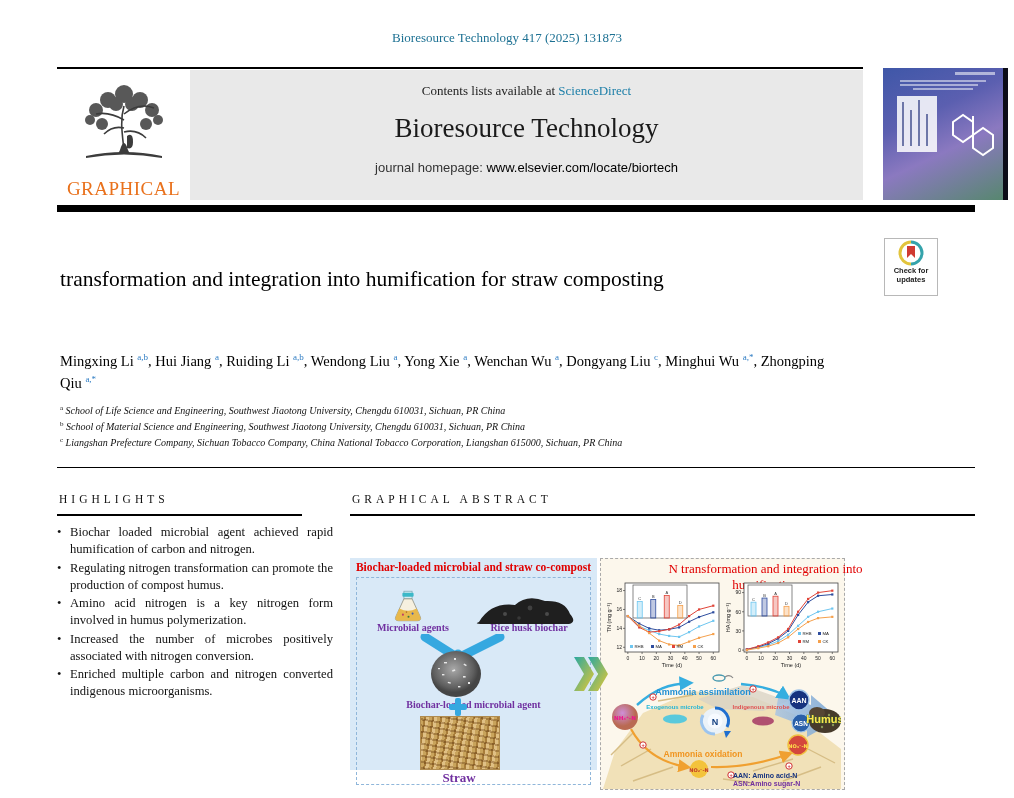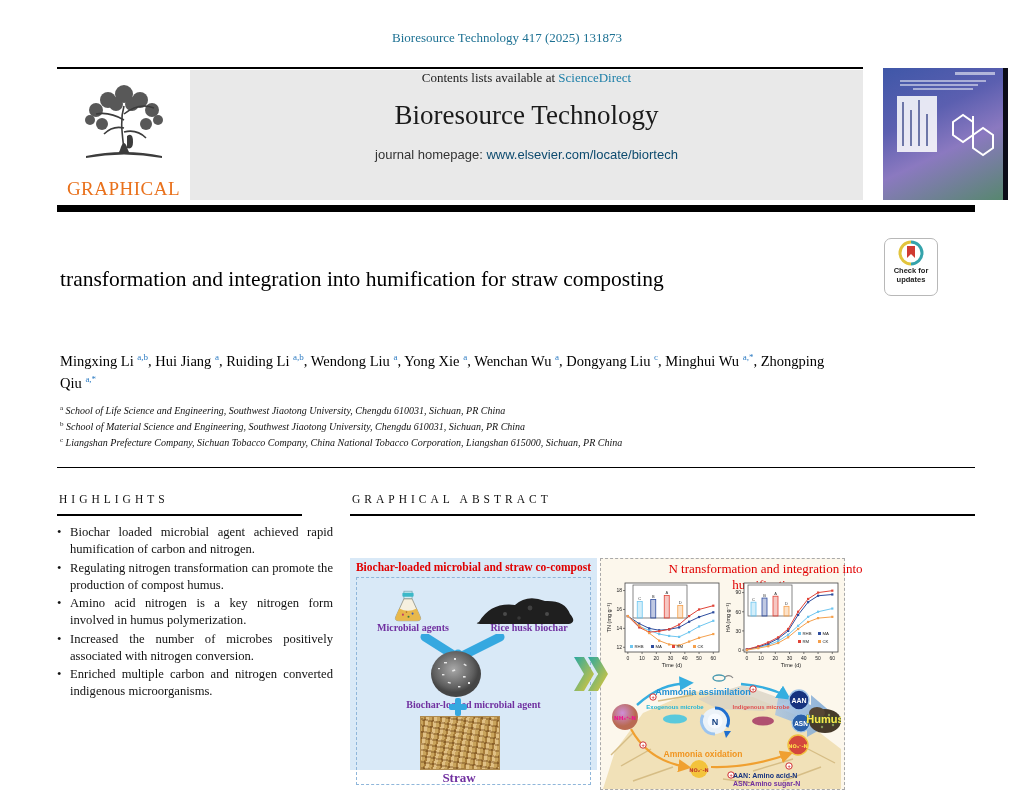--- a/index.html
+++ b/index.html
@@ -8,36 +8,36 @@
   .abs{position:absolute;}
 
   
   .citation{top:30px;left:0;width:100%;text-align:center;font-size:13px;color:#1d7193;}
 
   
   .header-rule{top:67px;left:57px;width:806px;height:2px;background:#000;}
   .logo-box{top:70px;left:57px;width:133px;height:130px;display:flex;flex-direction:column;align-items:center;justify-content:flex-end;}
   .elsevier-name{font-size:19px;color:#e9711c;letter-spacing:.5px;margin-top:-2px;}
   .gray-box{top:70px;left:190px;width:673px;height:130px;background:#e9e9e9;text-align:center;}
-  .contents-line{font-size:13px;color:#222;}
+  .contents-line{margin-top:13px;font-size:13px;color:#222;}
   .sciencedirect{color:#1d7fa8;cursor:pointer;}
   .journal-name{margin-top:14px;font-size:27px;color:#1a1a1a;}
   .homepage-line{margin-top:16px;font-size:13px;color:#333;font-family:"Liberation Sans","DejaVu Sans",sans-serif;}
-  .homepage-url{color:#0c4a6e;cursor:pointer;}
+  .homepage-url{color:#000000;cursor:pointer;}
   .cover{top:68px;left:883px;width:125px;height:132px;background:linear-gradient(155deg,#3f57a8 0%,#5b5fb0 35%,#8b79c0 60%,#57876f 100%);
          border-right:5px solid #0c0c18;box-sizing:border-box;overflow:hidden;}
   .cover-issn{margin:4px 6px 0;height:3px;background:rgba(255,255,255,.55);width:40px;margin-left:72px;}
   .cover-title{margin-top:12px;text-align:center;color:#fff;font-family:"Liberation Sans","DejaVu Sans",sans-serif;
                font-weight:bold;font-size:13px;letter-spacing:1px;line-height:1.1;}
   .cover-subs{margin:5px auto 0;width:86px;}
   .cover-subs div{height:2px;background:rgba(255,255,255,.5);margin-bottom:2px;}
   .thick-bar{top:205px;left:57px;width:918px;height:7px;background:#000;}
 
   
-  .badge{top:238px;left:884px;width:52px;height:56px;border:1px solid #b8b8b8;border-radius:7px;background:#fff;
+  .badge{top:238px;left:884px;width:52px;height:56px;border:1px solid #b8b8b8;border-radius:0;background:#fff;
          display:flex;flex-direction:column;align-items:center;cursor:pointer;}
   .badge-text{font-family:"Liberation Sans","DejaVu Sans",sans-serif;font-size:7.5px;line-height:1.15;text-align:center;color:#222;font-weight:bold;}
 
   
   .title{top:264px;left:60px;width:780px;font-size:21.5px;line-height:1.42;color:#000;}
   .authors{top:350px;left:60px;width:780px;font-size:14.5px;line-height:1.55;color:#000;}
   .authors sup{color:#2e7cc3;font-size:9px;}
   .affiliations{top:403px;left:60px;width:860px;font-size:10px;line-height:1.58;font-style:italic;color:#111;}
   .affiliations sup{font-style:normal;font-size:7px;}
 

